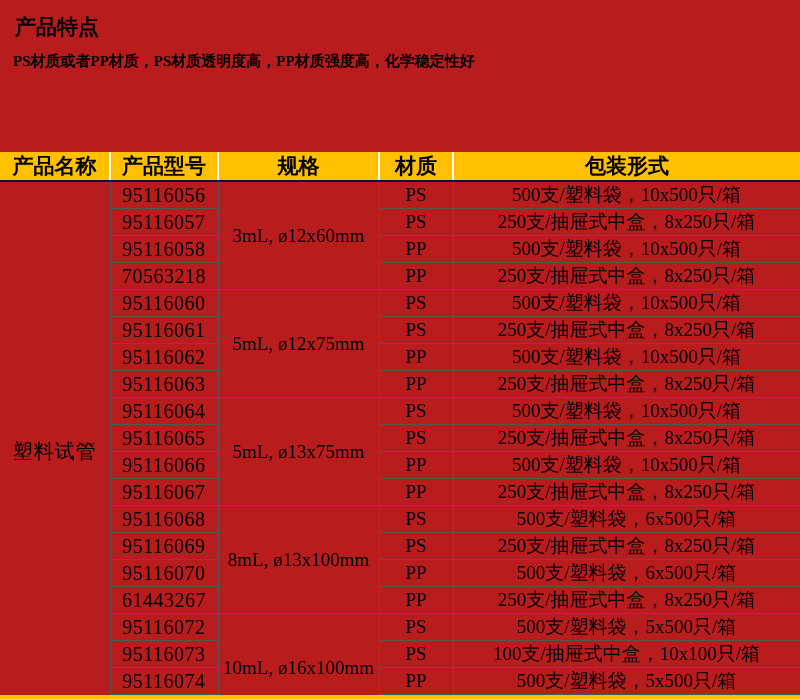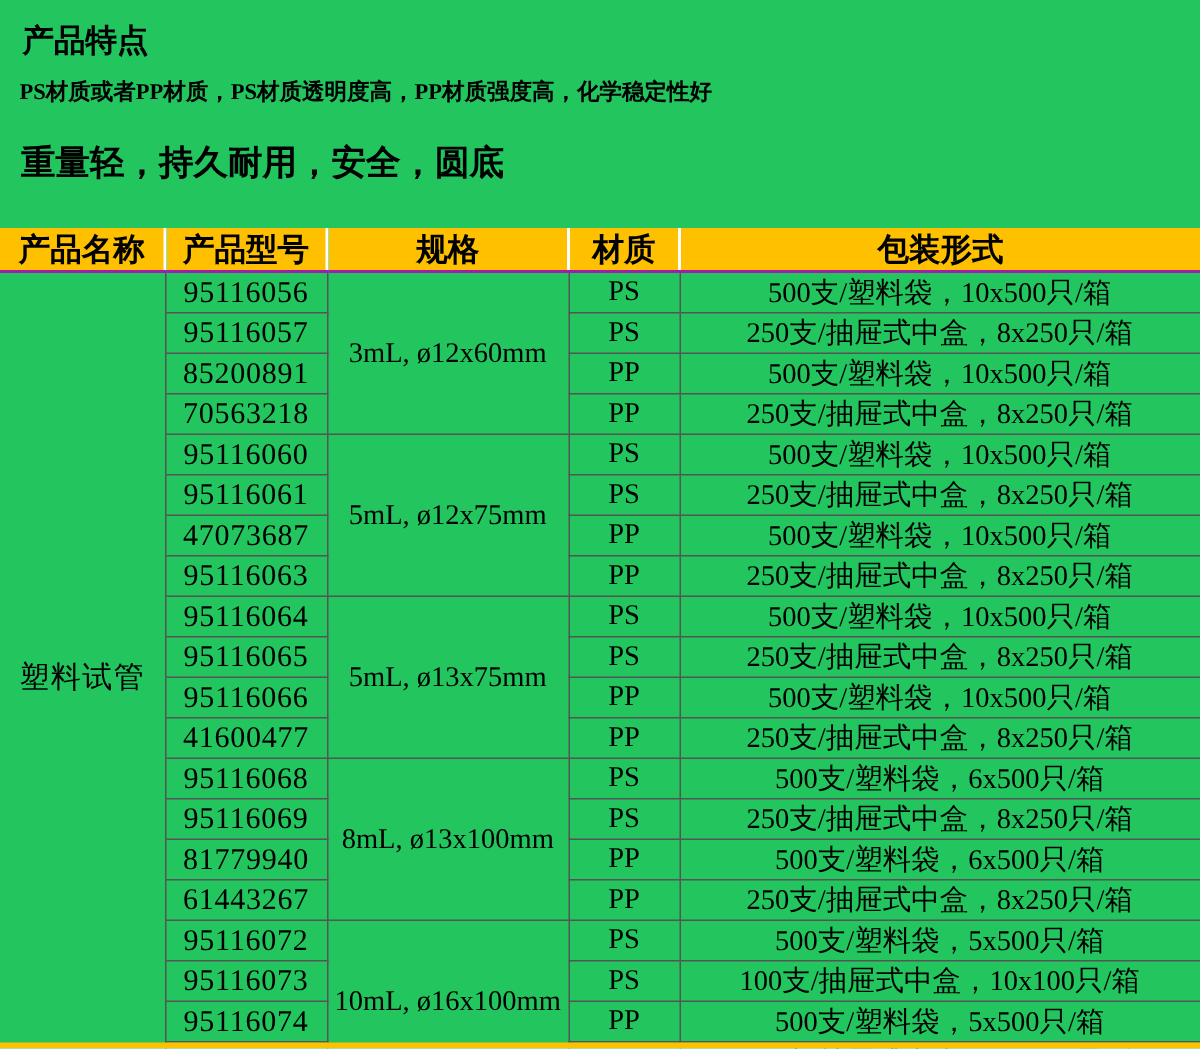--- a/index.html
+++ b/index.html
@@ -4,21 +4,21 @@
 <style>
   html, body {
     margin: 0;
     padding: 0;
     background: #ffffff;
   }
   .page {
     position: relative;
     width: 800px;
     height: 699px;
-    background: #22c55e;
+    background: #b91c1c;
     overflow: hidden;
     font-family: "Liberation Serif", "DejaVu Serif", serif;
     color: #000000;
   }
   .page-title {
     position: absolute;
     left: 15px;
     top: 13px;
     font-size: 21px;
     font-weight: bold;
@@ -48,21 +48,21 @@
     border-collapse: collapse;
     table-layout: fixed;
   }
   .spec-table th {
     background: var(--header-bg, #FFC000);
     height: 28px;
     font-size: 21px;
     font-weight: bold;
     padding: 0;
     border: none;
-    border-bottom: 2px solid #a21caf;
+    border-bottom: 2px solid #0f172a;
     white-space: nowrap;
     overflow: hidden;
     font-family: Liberation Mono, monospace;
   }
   .spec-table th + th {
     border-left: 2px solid #ffffff;
   }
   .spec-table tbody tr {
     height: 25.65px;
   }
@@ -93,21 +93,20 @@
     background: var(--header-bg, #FFC000);
   }
 </style>
 </head>
 <body>
 
 <div class="page">
 
   <div class="page-title">产品特点</div>
   <div class="desc-line-1">PS材质或者PP材质，PS材质透明度高，PP材质强度高，化学稳定性好</div>
-  <div class="desc-line-2">重量轻，持久耐用，安全，圆底</div>
 
   <table class="spec-table">
     <colgroup>
       <col style="width:110px">
       <col style="width:108px">
       <col style="width:161px">
       <col style="width:74px">
       <col style="width:347px">
     </colgroup>
     <thead>
@@ -126,21 +125,21 @@
         <td class="spec-cell" rowspan="4">3mL, ø12x60mm</td>
         <td>PS</td>
         <td>500支/塑料袋，10x500只/箱</td>
       </tr>
       <tr>
         <td class="model-cell">95116057</td>
         <td>PS</td>
         <td>250支/抽屉式中盒，8x250只/箱</td>
       </tr>
       <tr>
-        <td class="model-cell">85200891</td>
+        <td class="model-cell">95116058</td>
         <td>PP</td>
         <td>500支/塑料袋，10x500只/箱</td>
       </tr>
       <tr>
         <td class="model-cell">70563218</td>
         <td>PP</td>
         <td>250支/抽屉式中盒，8x250只/箱</td>
       </tr>
 
       <tr>
@@ -148,21 +147,21 @@
         <td class="spec-cell" rowspan="4">5mL, ø12x75mm</td>
         <td>PS</td>
         <td>500支/塑料袋，10x500只/箱</td>
       </tr>
       <tr>
         <td class="model-cell">95116061</td>
         <td>PS</td>
         <td>250支/抽屉式中盒，8x250只/箱</td>
       </tr>
       <tr>
-        <td class="model-cell">47073687</td>
+        <td class="model-cell">95116062</td>
         <td>PP</td>
         <td>500支/塑料袋，10x500只/箱</td>
       </tr>
       <tr>
         <td class="model-cell">95116063</td>
         <td>PP</td>
         <td>250支/抽屉式中盒，8x250只/箱</td>
       </tr>
 
       <tr>
@@ -175,38 +174,38 @@
         <td class="model-cell">95116065</td>
         <td>PS</td>
         <td>250支/抽屉式中盒，8x250只/箱</td>
       </tr>
       <tr>
         <td class="model-cell">95116066</td>
         <td>PP</td>
         <td>500支/塑料袋，10x500只/箱</td>
       </tr>
       <tr>
-        <td class="model-cell">41600477</td>
+        <td class="model-cell">95116067</td>
         <td>PP</td>
         <td>250支/抽屉式中盒，8x250只/箱</td>
       </tr>
 
       <tr>
         <td class="model-cell">95116068</td>
         <td class="spec-cell" rowspan="4">8mL, ø13x100mm</td>
         <td>PS</td>
         <td>500支/塑料袋，6x500只/箱</td>
       </tr>
       <tr>
         <td class="model-cell">95116069</td>
         <td>PS</td>
         <td>250支/抽屉式中盒，8x250只/箱</td>
       </tr>
       <tr>
-        <td class="model-cell">81779940</td>
+        <td class="model-cell">95116070</td>
         <td>PP</td>
         <td>500支/塑料袋，6x500只/箱</td>
       </tr>
       <tr>
         <td class="model-cell">61443267</td>
         <td>PP</td>
         <td>250支/抽屉式中盒，8x250只/箱</td>
       </tr>
 
       <tr>

